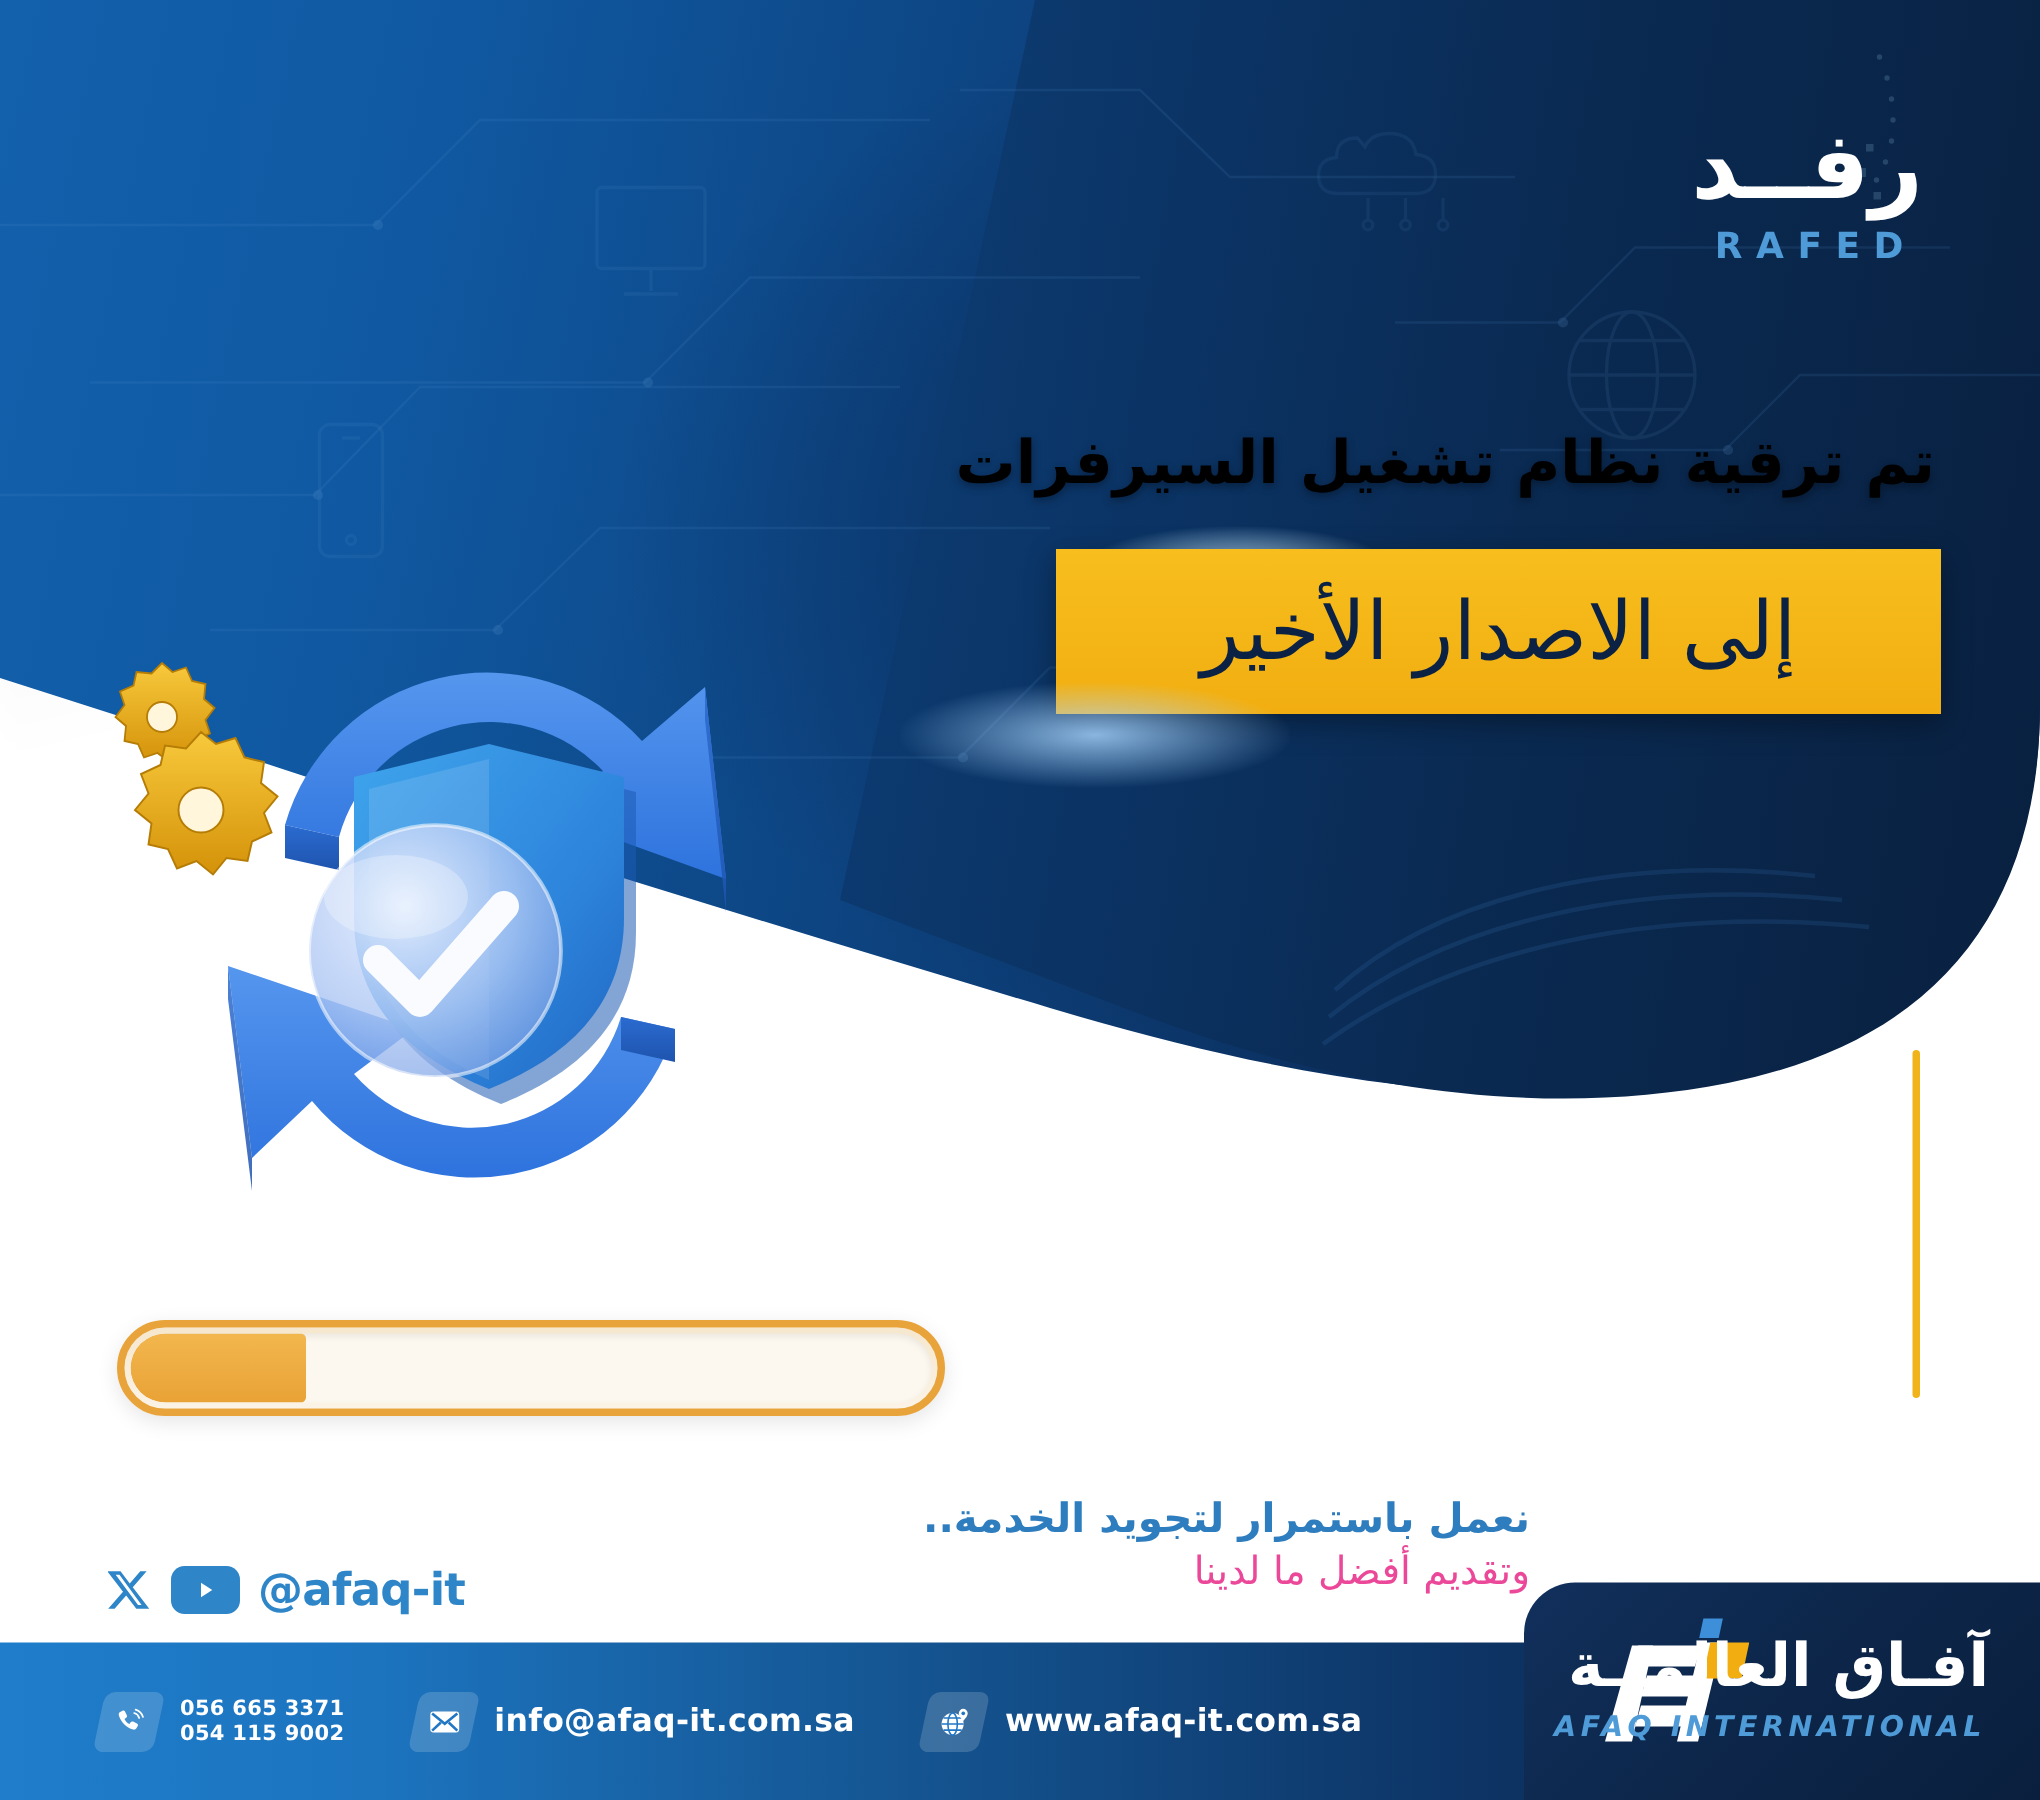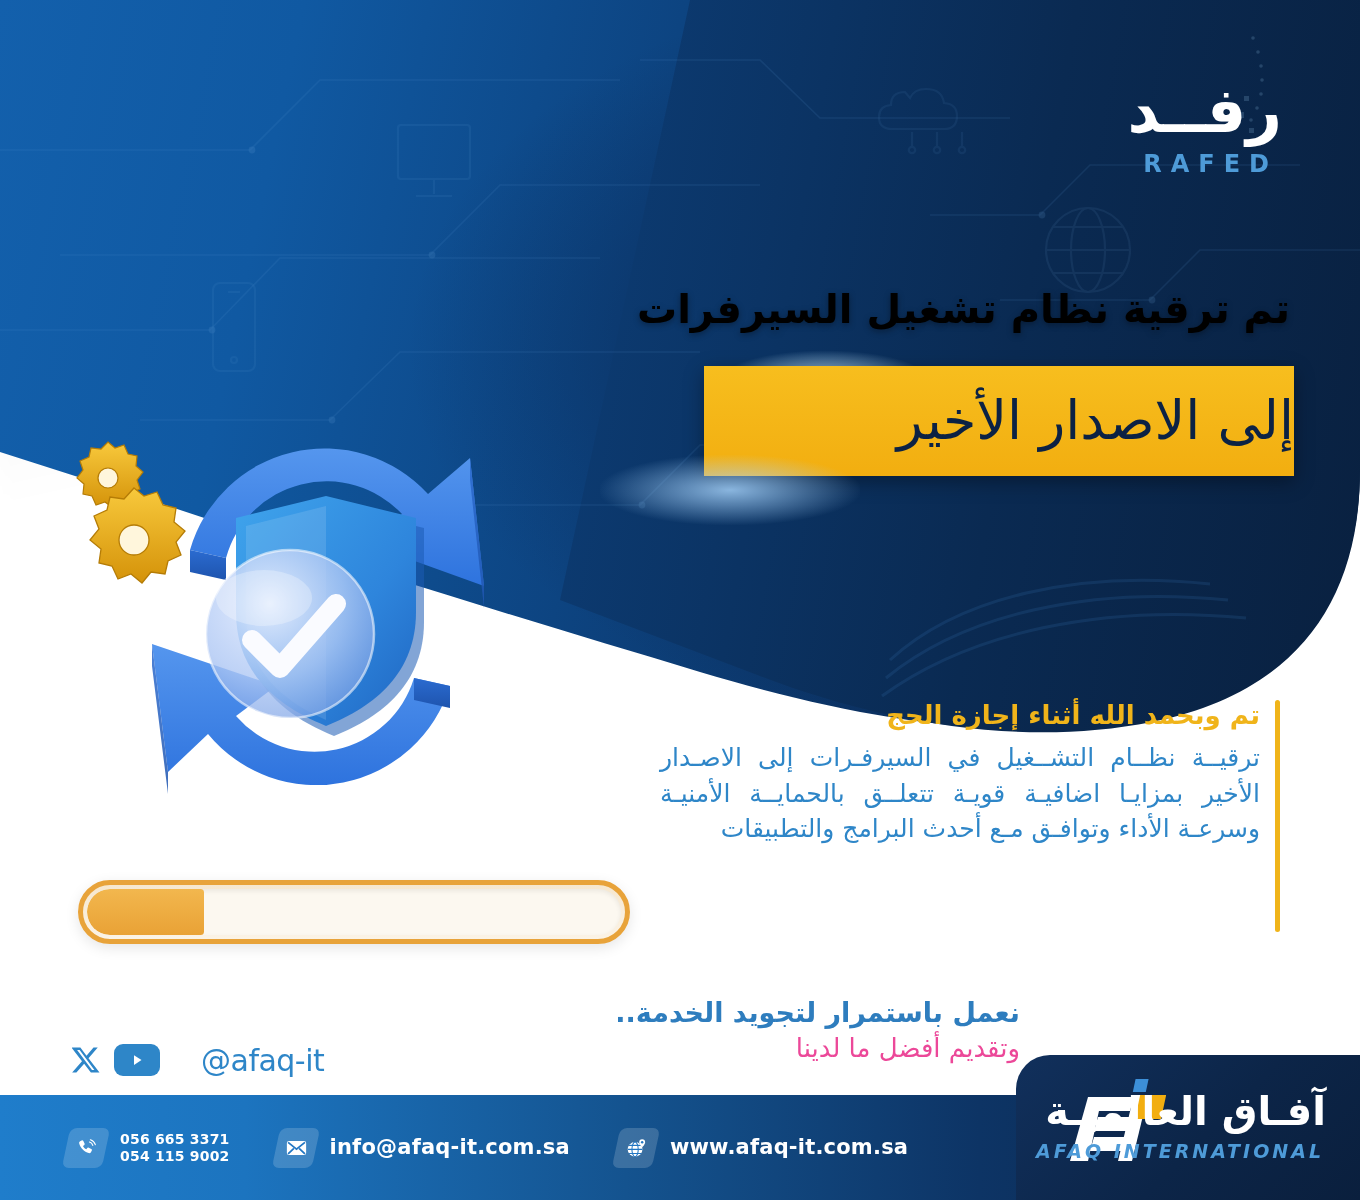--- a/index.html
+++ b/index.html
@@ -56,21 +56,21 @@
   .headline {
     position:absolute; right:70px; top:284px; width:720px;
     text-align:right; color:#000000; font-size:40px; font-weight:700;
     letter-spacing:0px; line-height:1.25; direction:rtl;
     text-shadow:0 2px 6px rgba(0,0,0,.35);
   }
   .hl-box {
     position:absolute; right:66px; top:366px; width:590px; height:110px;
     background:linear-gradient(180deg,#F7BE1E 0%,#F2AE10 100%);
     box-shadow:0 6px 18px rgba(0,0,0,.35);
-    display:flex; align-items:center; justify-content:flex-start;
+    display:flex; align-items:center; justify-content:center;
   }
   .hl-box span {
     color:#0C2244; font-size:54px; font-weight:400; direction:rtl;
     letter-spacing:0px; line-height:1;
   }
   .glow-a { position:absolute; right:430px; top:350px; width:210px; height:60px;
             background:radial-gradient(ellipse at center, rgba(190,230,255,.95) 0%, rgba(120,190,255,0) 70%);
             pointer-events:none; }
   .glow-b { position:absolute; right:500px; top:455px; width:260px; height:70px;
             background:radial-gradient(ellipse at center, rgba(170,215,255,.80) 0%, rgba(120,190,255,0) 72%);
@@ -113,21 +113,21 @@
              text-align:right; direction:rtl; }
   .tag-1 { color:#2E7DBE; font-size:27px; font-weight:700; line-height:1.25; }
   .tag-2 { color:#ec4899; font-size:26px; font-weight:400; line-height:1.3; margin-top:2px; }
 
   
   .social { position:absolute; left:72px; top:1038px; height:44px;
             display:flex; align-items:center; gap:12px; direction:ltr; }
   .sm-x { width:30px; height:30px; display:block; }
   .sm-yt { width:46px; height:32px; background:#2E86C8; border-radius:9px;
            display:flex; align-items:center; justify-content:center; }
-  .sm-handle { color:#2E86C8; font-size:30px; font-weight:400; letter-spacing:-.5px;margin-left:29px; }
+  .sm-handle { color:#2E86C8; font-size:30px; font-weight:700; letter-spacing:-.5px; }
 
   
   .footer {
     position:absolute; left:0; bottom:0; width:1360px; height:105px;
     background:linear-gradient(90deg,#1F7DCB 0%,#1C74BF 18%,#14538F 46%,#0D3465 72%,#0A2446 100%);
   }
   .logo-panel {
     position:absolute; right:0; bottom:0; width:344px; height:145px;
     background:linear-gradient(135deg,#11305C 0%,#0C2548 55%,#0A1F3D 100%);
     border-top-left-radius:34px;
@@ -311,24 +311,20 @@
   </svg>
 
   <div class="pbar-wrap">
     <div class="pbar-outer"></div>
     <div class="pbar-inner">
       <div class="pbar-fill" id="pbar-fill" style="width: 22%;"></div>
     </div>
   </div>
 
   <div class="para-rule"></div>
-  <div class="para-block">
-    <div class="para-head">تم وبحمد الله أثناء إجازة الحج</div>
-    <div class="para-body">ترقيــة نظــام التشــغيل في السيرفـرات إلى الاصـدار الأخير بمزايـا اضافيـة قويـة تتعلــق بالحمايــة الأمنيـة وسرعـة الأداء وتوافـق مـع أحدث البرامج والتطبيقات</div>
-  </div>
 
   <div class="tagline">
     <div class="tag-1">نعمل باستمرار لتجويد الخدمة..</div>
     <div class="tag-2">وتقديم أفضل ما لدينا</div>
   </div>
 
   <div class="social">
     <svg class="sm-x" viewBox="0 0 24 24">
       <path fill="#2E86C8" d="M17.2,2H20.6L13.2,10.5L22,22H15.1L9.7,14.9L3.5,22H0.1L8,12.9L-0.4,2H6.7L11.6,8.5L17.2,2Z
                M16,20h1.9L6.1,3.9H4.1L16,20Z"></path>

